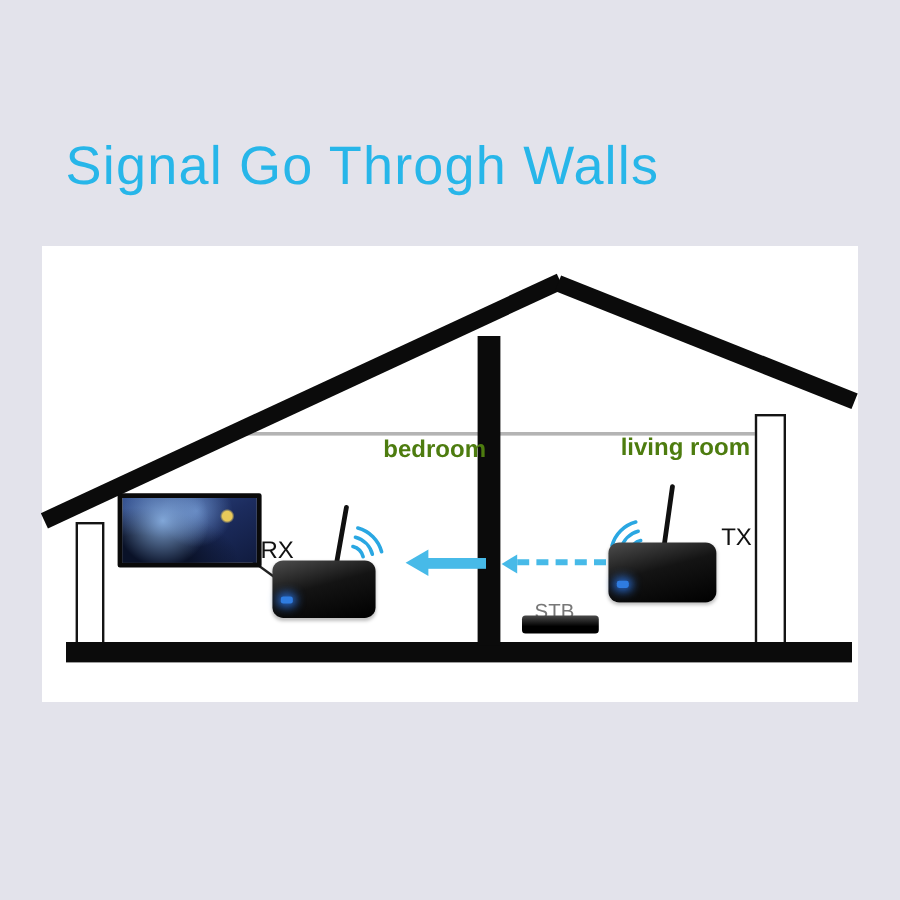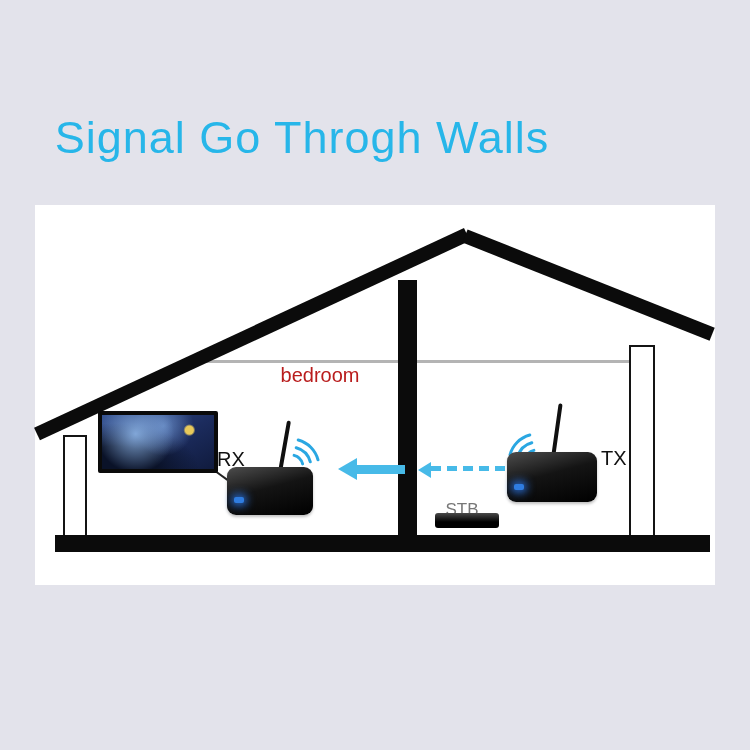--- a/index.html
+++ b/index.html
@@ -33,21 +33,21 @@
     left:430px;top:24px;width:266px;height:14px;background:#0b0b0b;
     transform:rotate(21.7deg);transform-origin:0 50%;z-index:3;
   }
   .ceiling{left:170px;top:155px;width:428px;height:3px;background:#b4b4b4;z-index:1;}
   .wall-left{left:28px;top:230px;width:24px;height:103px;background:#fff;border:2px solid #141414;z-index:2;}
   .wall-center{left:363px;top:75px;width:19px;height:258px;background:#0b0b0b;z-index:5;}
   .wall-right{left:594px;top:140px;width:26px;height:193px;background:#fff;border:2px solid #141414;z-index:2;}
   .floor{left:20px;top:330px;width:655px;height:17px;background:#0b0b0b;z-index:4;}
 
   .room-label{
-    font-size:20px;color:#b91c1c;text-align:center;z-index:6;
+    font-size:20px;color:#4d7c0f;text-align:right;z-index:6;font-weight:bold;
   }
   .bedroom{left:200px;top:159px;width:170px;}
   .livingroom{left:410px;top:157px;width:180px;}
 
   
   .tv{
     left:63px;top:206px;width:120px;height:62px;
     border:4px solid #0a0a0a;border-radius:2px;z-index:6;
     background:
       radial-gradient(circle at 78% 28%, #e8c95a 0, #e8c95a 4px, rgba(232,201,90,0) 6px),
@@ -73,21 +73,21 @@
   }
   .antenna{width:4px;background:#101010;border-radius:3px;z-index:6;}
   .rx-antenna{left:243px;top:215px;height:52px;transform:rotate(10deg);transform-origin:50% 100%;}
   .tx-antenna{left:516px;top:198px;height:55px;transform:rotate(8deg);transform-origin:50% 100%;}
   .wifi{z-index:6;}
   .rx-wifi{left:252px;top:226px;}
   .tx-wifi{left:466px;top:221px;}
 
   .dev-label{font-size:20px;color:#111;z-index:8;}
   .rx-label{left:182px;top:243px;}
-  .tx-label{left:566px;top:242px;}
+  .tx-label{left:566px;top:232px;}
 
   
   .arrow-head{
     width:0;height:0;z-index:6;
     border-top:11px solid transparent;border-bottom:11px solid transparent;
     border-right:19px solid #47bae8;
   }
   .solid-arrow-head{left:303px;top:253px;}
   .solid-arrow-shaft{left:320px;top:260px;width:50px;height:9px;background:#47bae8;z-index:6;}
   .dashed-head{
@@ -118,20 +118,21 @@
 
     <div class="roof-left"></div>
     <div class="roof-right"></div>
     <div class="ceiling"></div>
     <div class="wall-left"></div>
     <div class="wall-center"></div>
     <div class="wall-right"></div>
     <div class="floor"></div>
 
     <div class="room-label bedroom">bedroom</div>
+    <div class="room-label livingroom">living room</div>
 
     <div class="tv"></div>
     <div class="tv-cable"></div>
 
     <div class="antenna rx-antenna"></div>
     <svg class="wifi rx-wifi" width="40" height="40" viewBox="0 0 40 40">
       <g fill="none" stroke="#2aa7e2" stroke-width="3" stroke-linecap="round">
         <path d="M7.1 24.4 A12 12 0 0 1 15.6 32.9"></path>
         <path d="M9.2 16.7 A20 20 0 0 1 23.3 30.8"></path>
         <path d="M11.2 9.0 A28 28 0 0 1 31.0 28.8"></path>

